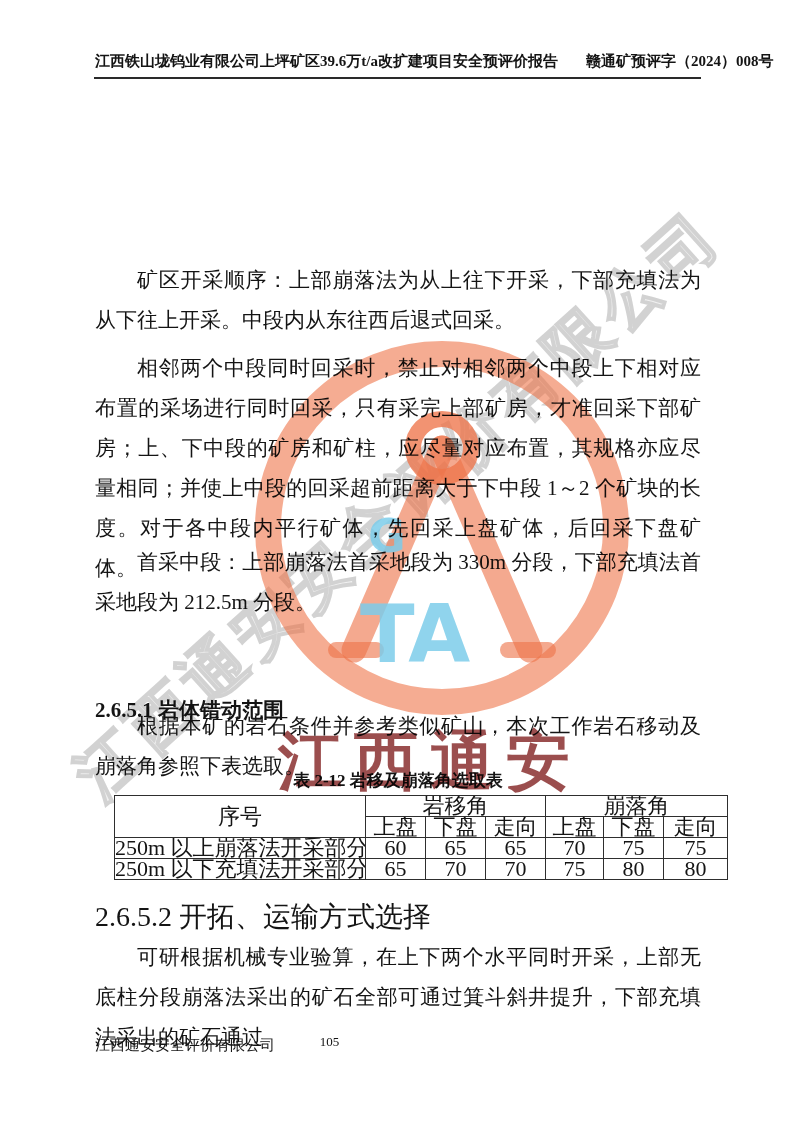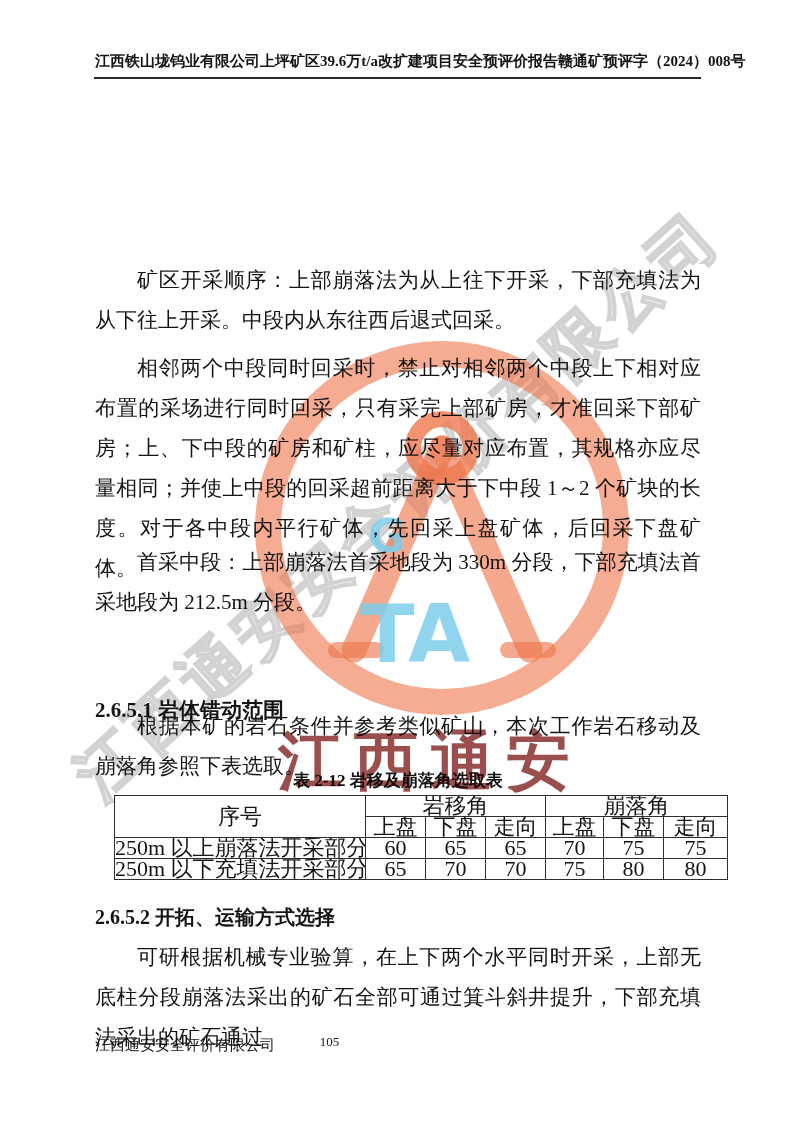--- a/index.html
+++ b/index.html
@@ -7,38 +7,38 @@
   .page {
     position:relative; width:793px; height:1122px; margin:0 auto;
     background:#ffffff; overflow:hidden;
     font-family:"Liberation Serif","DejaVu Serif",serif;
     color:#141414;
   }
   
   .header {
     position:absolute; left:95px; top:52px; width:606px;
     display:flex; justify-content:flex-start; align-items:flex-end;
-    font-size:15px; font-weight:bold; letter-spacing:0px; white-space:nowrap;
+    font-size:15px; font-weight:bold; letter-spacing:0px; white-space:nowrap;gap:28px;
   }
   .header-rule { position:absolute; left:94px; top:77px; width:607px; height:2px; background:#2a2a2a; }
   
   .para {
     position:absolute; left:95px; width:606px;
     font-size:21px; line-height:40px;
     text-align:justify; text-justify:inter-ideograph;
   }
   .indent { text-indent:42px; }
   .p1 { top:102px; }
   .p2 { top:260px; }
   .p3 { top:348px; }
   .p4 { top:542px; }
   .h1 { top:627px; font-size:22px; font-weight:bold; }
   .h2 { top:690px; font-size:21px; font-weight:bold; }
   .p5 { top:706px; }
-  .h3 { top:897px; font-size:20px; font-weight:bold; }
+  .h3 { top:897px; font-size:28px; font-weight:normal; }
   .p6 { top:937px; }
   
   .tbl-caption {
     position:absolute; left:95px; top:769px; width:606px;
     text-align:center; font-size:17px; font-weight:bold;
   }
   table.data {
     position:absolute; left:92px; top:795px; width:613px;
     border-collapse:collapse; table-layout:fixed;
     font-size:22px;

